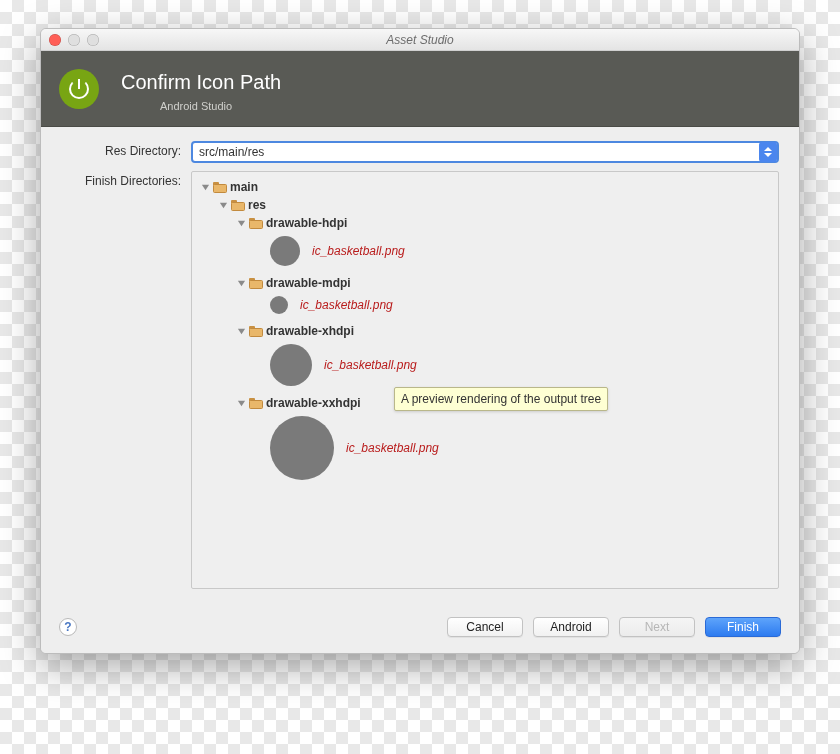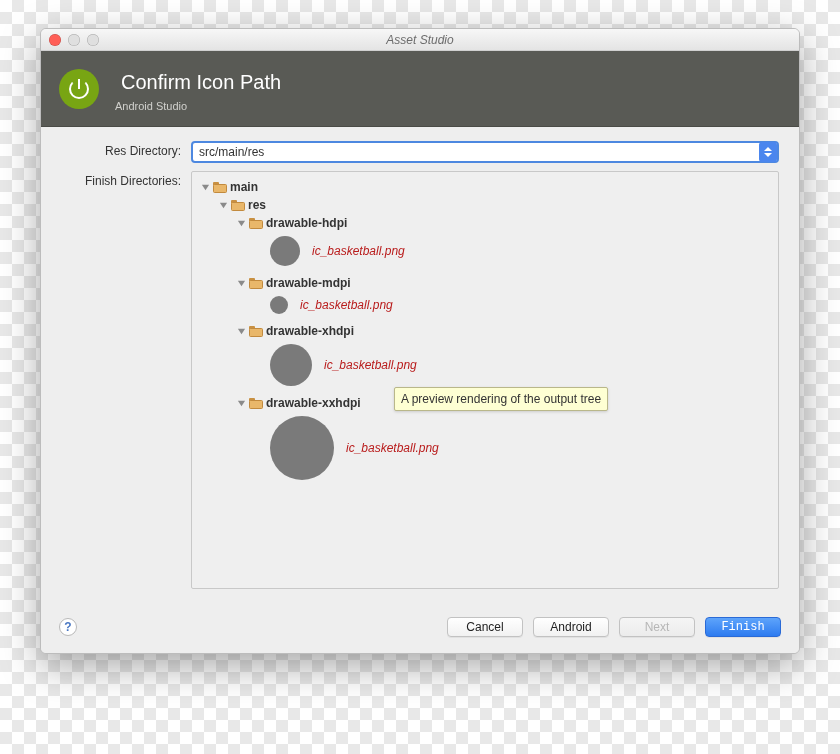--- a/index.html
+++ b/index.html
@@ -70,21 +70,21 @@
     border: 2px solid #fff; border-radius: 50%;
     border-top-color: transparent;
     box-sizing: border-box;
   }
   .aslogo::before {
     content: "";
     position: absolute; top: 10px; left: 50%; margin-left: -1px;
     width: 2px; height: 10px; background: #fff;
   }
   .header h1 { margin: 6px; font-size: 20px; font-weight: 300; }
-  .header .sub { font-size: 11px; color: #d0d0cc; margin-top: 2px; }
+  .header .sub { font-size: 11px; color: #d0d0cc; margin-top: 2px; margin-left: 45px; }
   .content {
     padding: 14px 20px 10px 20px;
     background: #eeeeee;
   }
   .row { display: flex; gap: 10px; margin-bottom: 8px; }
   .row-label {
     width: 120px; text-align: right; padding-top: 3px;
     color: #333; font-size: 12px;
   }
   .select {
@@ -178,21 +178,21 @@
     border: 0.5px solid #c2c2c2;
     background: linear-gradient(#ffffff, #f1f1f1);
     border-radius: 4px;
     font-size: 12px; color: #222;
     display: flex; align-items: center; justify-content: center;
     box-shadow: 0 1px 0 rgba(0,0,0,0.05);
   }
   .btn.disabled { color: #b6b6b6; background: linear-gradient(#f5f5f5,#ececec); }
   .btn.primary {
     background: linear-gradient(#5ea4fb, #2d7bf0);
-    border-color: #2a6ad6; color: #fff; font-family: Liberation Mono, monospace;
+    border-color: #2a6ad6; color: #fff;
   }
 </style>
 </head>
 <body>
 
 <div class="window">
 
   <div class="titlebar">
     <div class="traffic">
       <span class="tl red"></span>

